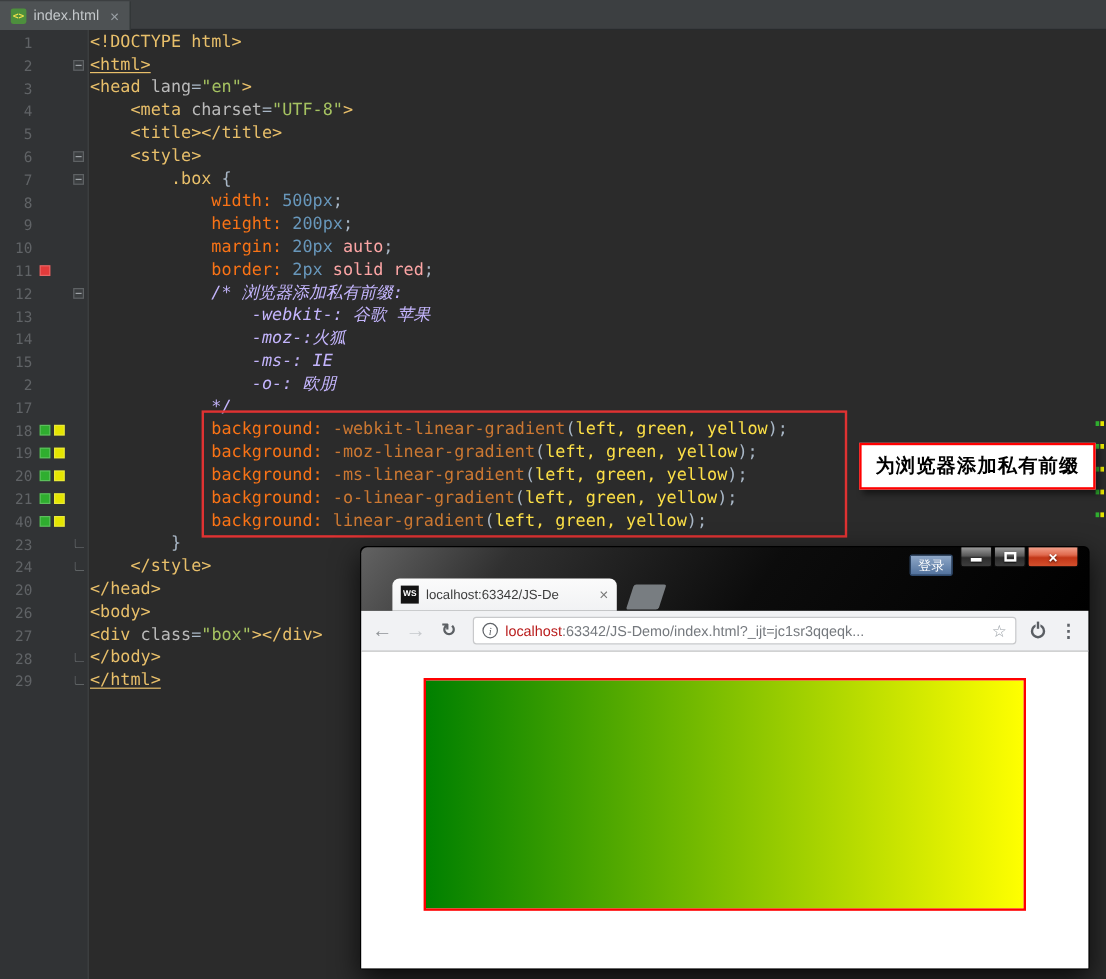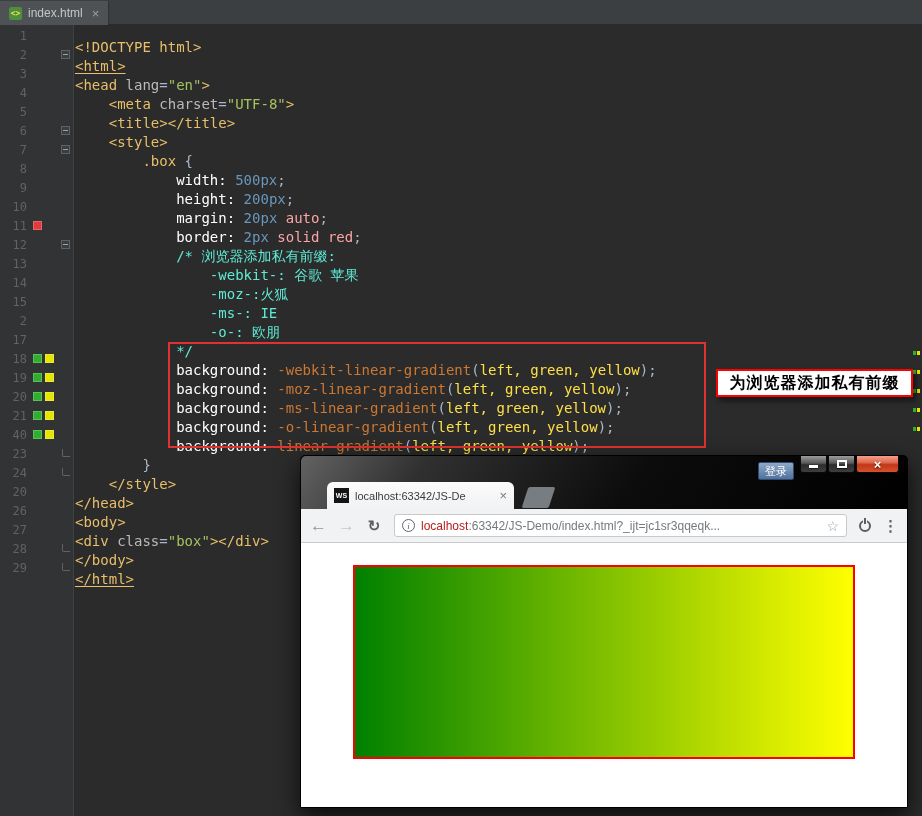--- a/index.html
+++ b/index.html
@@ -16,37 +16,37 @@
   .gutter{position:absolute;left:0;top:25px;bottom:0;width:74px;background:#313335;border-right:1px solid #3f4244;padding-top:1px}
   .grow{height:19px;display:flex;align-items:center}
   .ln{width:27px;text-align:right;color:#606366;font:12px "DejaVu Sans Mono",monospace;flex:none}
   .sw{width:31px;display:flex;gap:3px;padding-left:6px;flex:none}
   .swb{width:9px;height:9px;border:1px solid rgba(255,255,255,.22);display:block}
   .sw-g{background:#2fae2f}.sw-y{background:#e5e500}.sw-r{background:#e23b3b}
   .fd{width:15px;display:flex;align-items:center;justify-content:center;flex:none}
   .fm{width:9px;height:9px;border:1px solid #5e6264;background:#3b3e40;position:relative;display:block}
   .fm::after{content:"";position:absolute;left:1px;right:1px;top:3px;height:1px;background:#9da2a6}
   .fe{width:8px;height:8px;border-left:1px solid #5e6264;border-bottom:1px solid #5e6264;border-bottom-left-radius:2px;display:block;margin-top:-2px}
-  .code{position:absolute;left:75px;top:25px;right:0;bottom:0;padding-top:13px;font:14px "DejaVu Sans Mono",monospace;line-height:19px;white-space:pre;color:#a9b7c6}
+  .code{position:absolute;left:75px;top:25px;right:0;bottom:0;padding-top:1px;font:14px "DejaVu Sans Mono",monospace;line-height:19px;white-space:pre;color:#a9b7c6}
   .crow{height:19px}
   .tk-t{color:#e8bf6a}
   .tk-tu{color:#e8bf6a;text-decoration:underline;text-underline-offset:2px}
   .tk-a{color:#bababa}
   .tk-s{color:#a5c261}
-  .tk-p{color:#ffffff}
+  .tk-p{color:#f97316}
   .tk-n{color:#6897bb}
   .tk-k{color:#fca5a5}
   .tk-f{color:#cc7832}
   .tk-v{color:#fde047}
-  .tk-c{color:#5eead4;}
+  .tk-c{color:#c4b5fd;font-style:italic}
   .tk-d{color:#a9b7c6}
 
   
   .hl-box{position:absolute;left:168px;top:342px;width:538px;height:106px;border:2px solid #e03232;pointer-events:none}
-  .ann-label{position:absolute;left:716px;top:369px;width:197px;height:28px;background:#ffffff;border:2px solid #ff0000;display:flex;align-items:center;justify-content:center;font-weight:bold;font-size:16px;color:#000;box-shadow:3px 4px 5px rgba(0,0,0,.5);letter-spacing:1px}
+  .ann-label{position:absolute;left:716px;top:369px;width:197px;height:39px;background:#ffffff;border:2px solid #ff0000;display:flex;align-items:center;justify-content:center;font-weight:bold;font-size:16px;color:#000;box-shadow:3px 4px 5px rgba(0,0,0,.5);letter-spacing:1px}
   .stripe{position:absolute;right:1px;top:26px;bottom:0;width:8px}
   .smark{position:absolute;width:3px;height:4px;display:block}
 
   
   .browser{position:absolute;left:300px;top:455px;width:608px;height:353px;background:#000;border:1px solid #000;border-radius:5px 5px 2px 2px;box-shadow:0 9px 24px rgba(0,0,0,.75)}
   .b-title{position:relative;height:53px;background:linear-gradient(125deg,#6f6f6f -5%,#303030 20%,#0c0c0c 55%,#000 100%);border-radius:5px 5px 0 0}
   .winbtns{position:absolute;top:0;right:8px;display:flex}
   .wbtn{height:17px;border:1px solid #0b0b0b;border-top:none;display:flex;align-items:center;justify-content:center;border-radius:0 0 3px 3px;margin-left:1px;cursor:pointer}
   .wbtn.min,.wbtn.max{width:27px;background:linear-gradient(#9c9c9c,#585858 45%,#2c2c2c 55%,#3e3e3e)}
   .wbtn.close{width:43px;background:linear-gradient(#f2a08b,#e06a4e 40%,#c23617 55%,#d4512e)}

